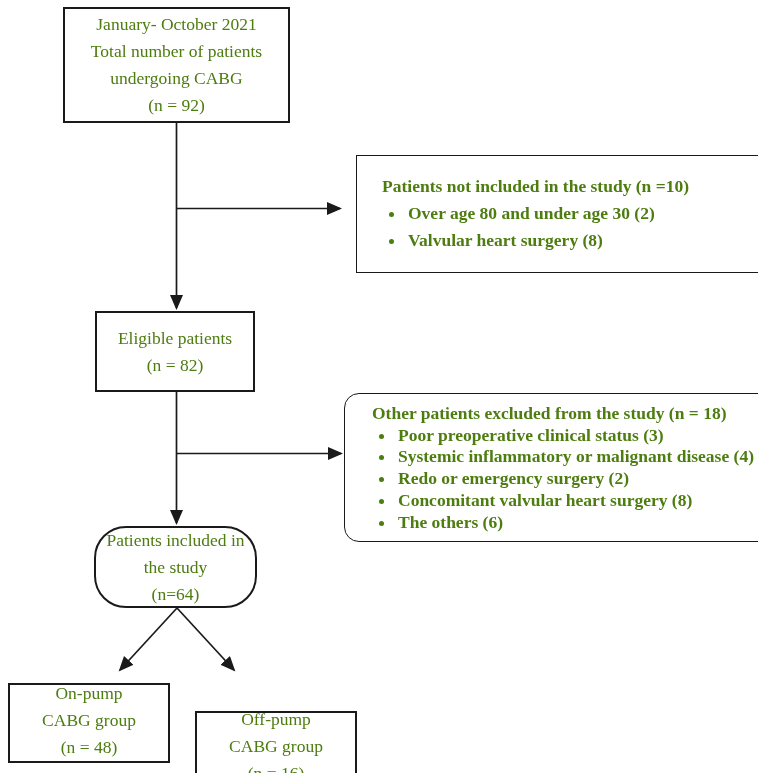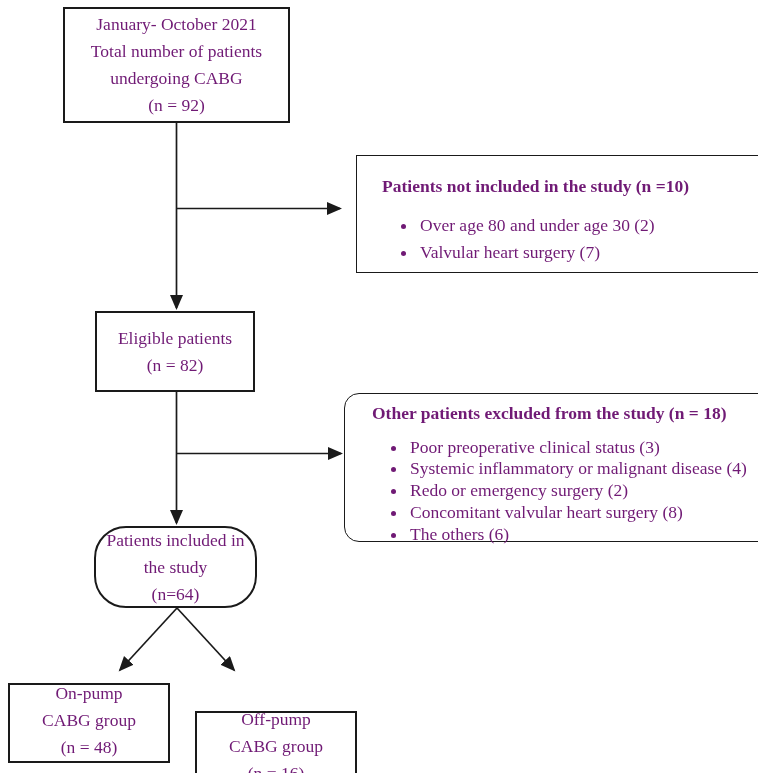--- a/index.html
+++ b/index.html
@@ -6,21 +6,21 @@
     margin: 0;
     padding: 0;
     background: #ffffff;
   }
   .canvas {
     position: relative;
     width: 758px;
     height: 773px;
     background: #ffffff;
     font-family: "Liberation Serif", "DejaVu Serif", serif;
-    color: #701a75;
+    color: #4d7c0f;
     overflow: hidden;
   }
   .connectors {
     position: absolute;
     left: 0;
     top: 0;
     width: 758px;
     height: 773px;
     pointer-events: none;
   }
@@ -48,23 +48,24 @@
     box-sizing: border-box;
     border: 1.5px solid #1a1a1a;
     background: #ffffff;
     font-size: 17.5px;
     text-align: left;
   }
   .side-box-1 { left: 356px; top: 155px; width: 411px; height: 118px; padding: 17px 8px 8px 25px; line-height: 27px; }
   .side-box-2 { left: 344px; top: 393px; width: 450px; height: 149px; padding: 9px 6px 6px 27px; line-height: 21.7px; border-radius: 15px; }
   .side-title { font-weight: bold; }
   .side-list {
-    margin: 12px;
+    margin: 0;
     padding-left: 24px;
     list-style: disc outside;
+    font-weight: bold;
   }
   .side-list li { padding-left: 2px; }
 </style>
 </head>
 <body>
 
 <div class="canvas">
 
   <svg class="connectors" width="758" height="773" viewBox="0 0 758 773" xmlns="http://www.w3.org/2000/svg">
     <defs>
@@ -84,21 +85,21 @@
     <span>January- October 2021
 Total number of patients
 undergoing CABG
 (n = 92)</span>
   </div>
 
   <div class="side-box side-box-1">
     <div class="side-title">Patients not included in the study (n =10)</div>
     <ul class="side-list">
       <li>Over age 80 and under age 30 (2)</li>
-      <li>Valvular heart surgery (7)</li>
+      <li>Valvular heart surgery (8)</li>
     </ul>
   </div>
 
   <div class="box box-eligible">
     <span>Eligible patients
 (n = 82)</span>
   </div>
 
   <div class="side-box side-box-2">
     <div class="side-title">Other patients excluded from the study (n = 18)</div>

